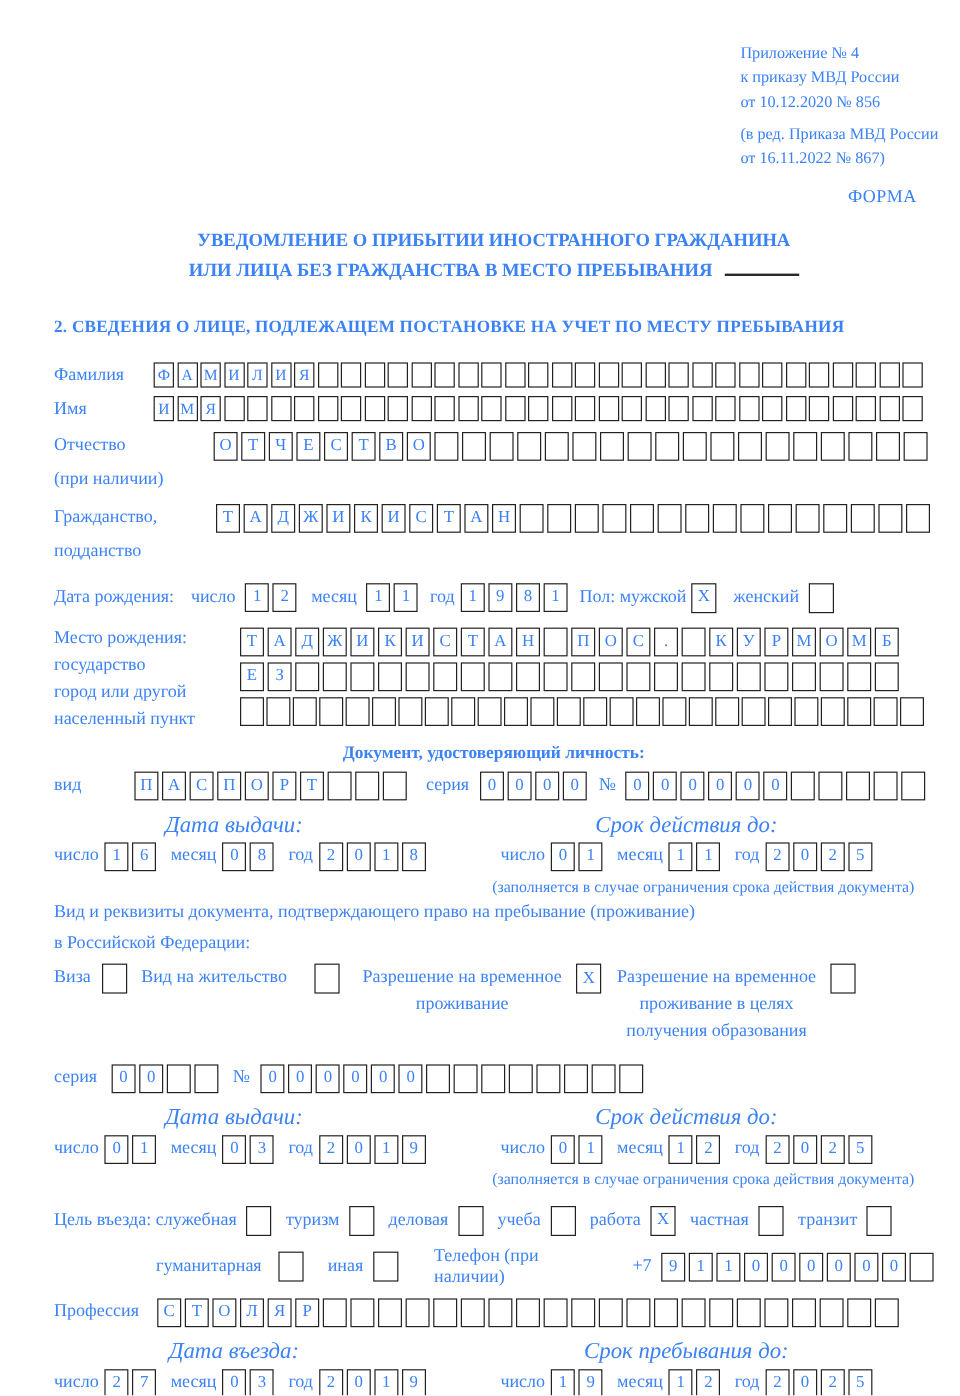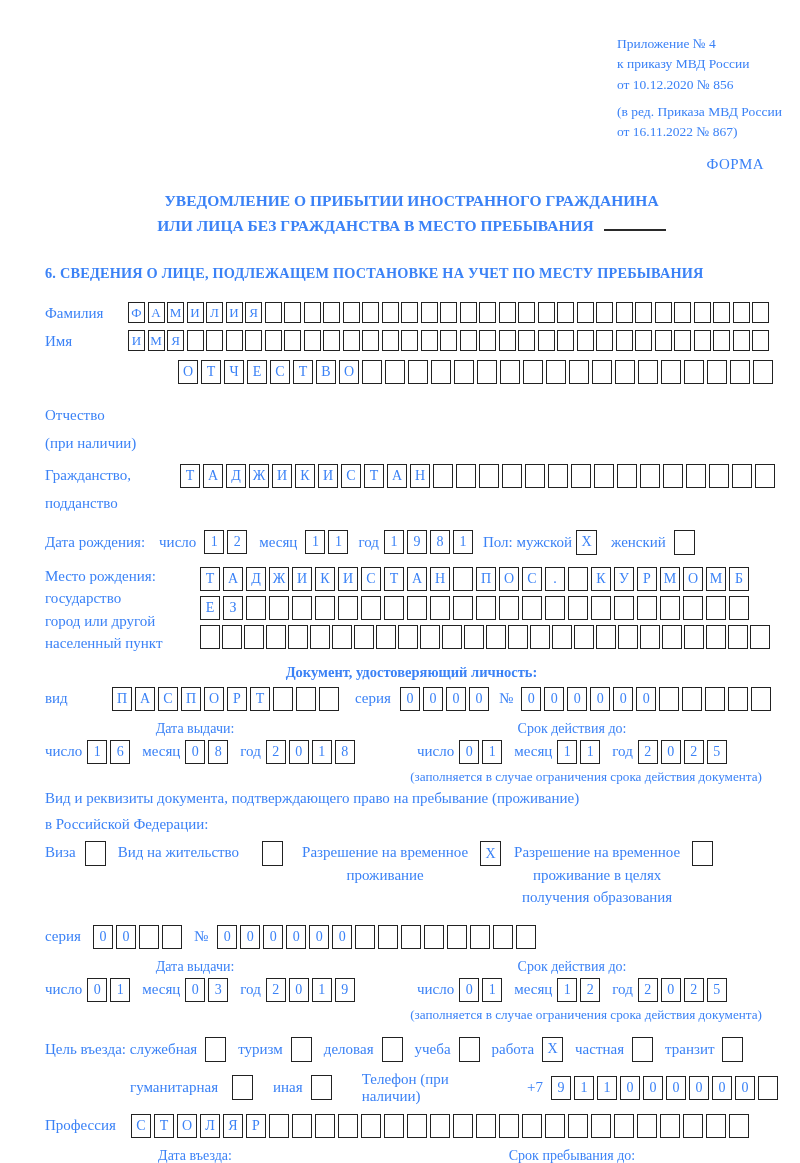--- a/index.html
+++ b/index.html
@@ -25,21 +25,21 @@
   .cells.m{gap:3px;}
   .cell{box-sizing:border-box;border:1.8px solid #222;background:#fff;display:inline-flex;
         align-items:center;justify-content:center;line-height:1;flex-shrink:0;}
   .s .cell{width:17px;height:21px;font-size:13px;}
   .m .cell{width:20px;height:24px;font-size:14px;}
   .cb{box-sizing:border-box;width:21px;height:25px;border:1.8px solid #222;display:inline-flex;
       align-items:center;justify-content:center;font-size:14px;flex-shrink:0;background:#fff;}
   .dates{display:flex;margin-top:10px;}
   .dcol1{width:372px;flex-shrink:0;}
   .dcol2{flex:1;}
-  .dhead{font-size:14px;}
+  .dhead{font-size:19px;font-style:italic;}
   .dcol1 .dhead{width:300px;text-align:center;}
   .dcol2 .dhead{width:310px;text-align:center;}
   .dline{display:flex;align-items:center;margin-top:3px;}
   .dline .t{margin-right:5px;}
   .dline .g{margin-left:12px;margin-right:5px;}
   .note{font-size:13.2px;text-align:right;padding-right:16px;margin-top:5px;}
 
   .opt{display:flex;align-items:flex-start;gap:9px;}
   .opt .txt{text-align:center;line-height:1.5;}
   .center-head{font-weight:bold;text-align:center;font-size:14.5px;margin-top:9px;}
@@ -59,21 +59,21 @@
     <p class="gap">(в ред. Приказа МВД России</p>
     <p>от 16.11.2022 № 867)</p>
   </div>
   <div class="forma">ФОРМА</div>
 
   <div class="title">
     <div>УВЕДОМЛЕНИЕ О ПРИБЫТИИ ИНОСТРАННОГО ГРАЖДАНИНА</div>
     <div><span>ИЛИ ЛИЦА БЕЗ ГРАЖДАНСТВА В МЕСТО ПРЕБЫВАНИЯ</span><span class="blank-line"></span></div>
   </div>
 
-  <div class="sec">6. СВЕДЕНИЯ О ЛИЦЕ, ПОДЛЕЖАЩЕМ ПОСТАНОВКЕ НА УЧЕТ ПО МЕСТУ ПРЕБЫВАНИЯ</div>
+  <div class="sec">2. СВЕДЕНИЯ О ЛИЦЕ, ПОДЛЕЖАЩЕМ ПОСТАНОВКЕ НА УЧЕТ ПО МЕСТУ ПРЕБЫВАНИЯ</div>
 
   <div class="row" style="margin-top:20px;">
     <span class="lbl" style="width:83px;padding-top:3px;">Фамилия</span>
     <span class="cells s">
         <span class="cell">Ф</span>
         <span class="cell">А</span>
         <span class="cell">М</span>
         <span class="cell">И</span>
         <span class="cell">Л</span>
         <span class="cell">И</span>
@@ -141,21 +141,21 @@
         <span class="cell"></span>
         <span class="cell"></span>
         <span class="cell"></span>
         <span class="cell"></span>
         <span class="cell"></span>
       </span>
   </div>
 
   <div class="row" style="margin-top:7px;">
     <span class="lbl two-line" style="width:133px;">
-      <span style="display:block;margin-top:44px;">Отчество</span>
+      <span style="display:block;">Отчество</span>
       <span style="display:block;">(при наличии)</span>
     </span>
     <span class="cells m" style="margin-top:2px;">
         <span class="cell">О</span>
         <span class="cell">Т</span>
         <span class="cell">Ч</span>
         <span class="cell">Е</span>
         <span class="cell">С</span>
         <span class="cell">Т</span>
         <span class="cell">В</span>

